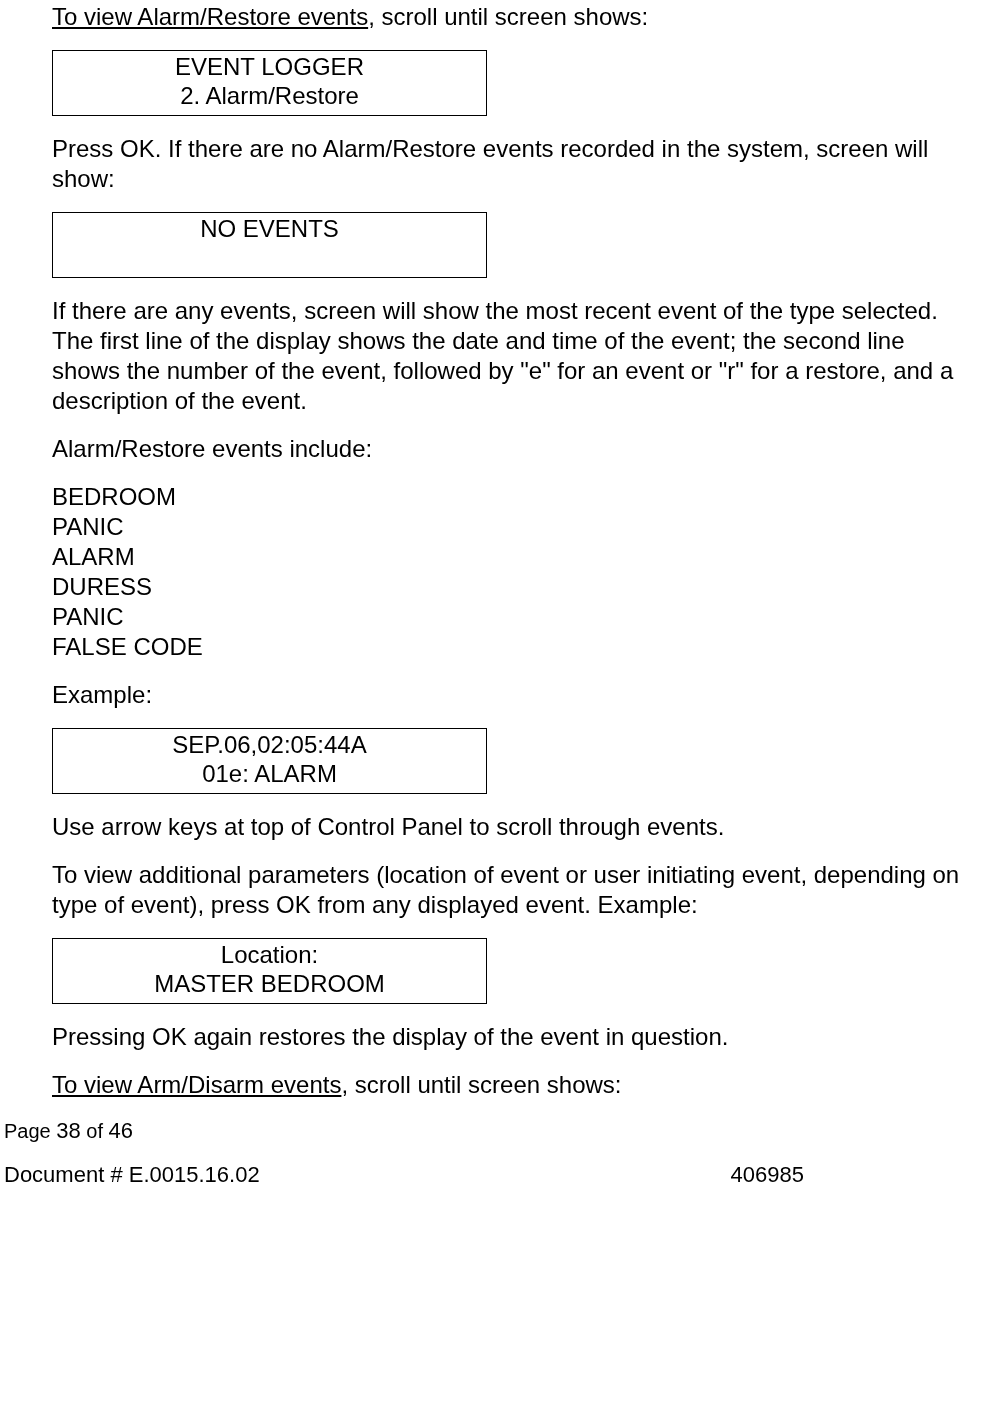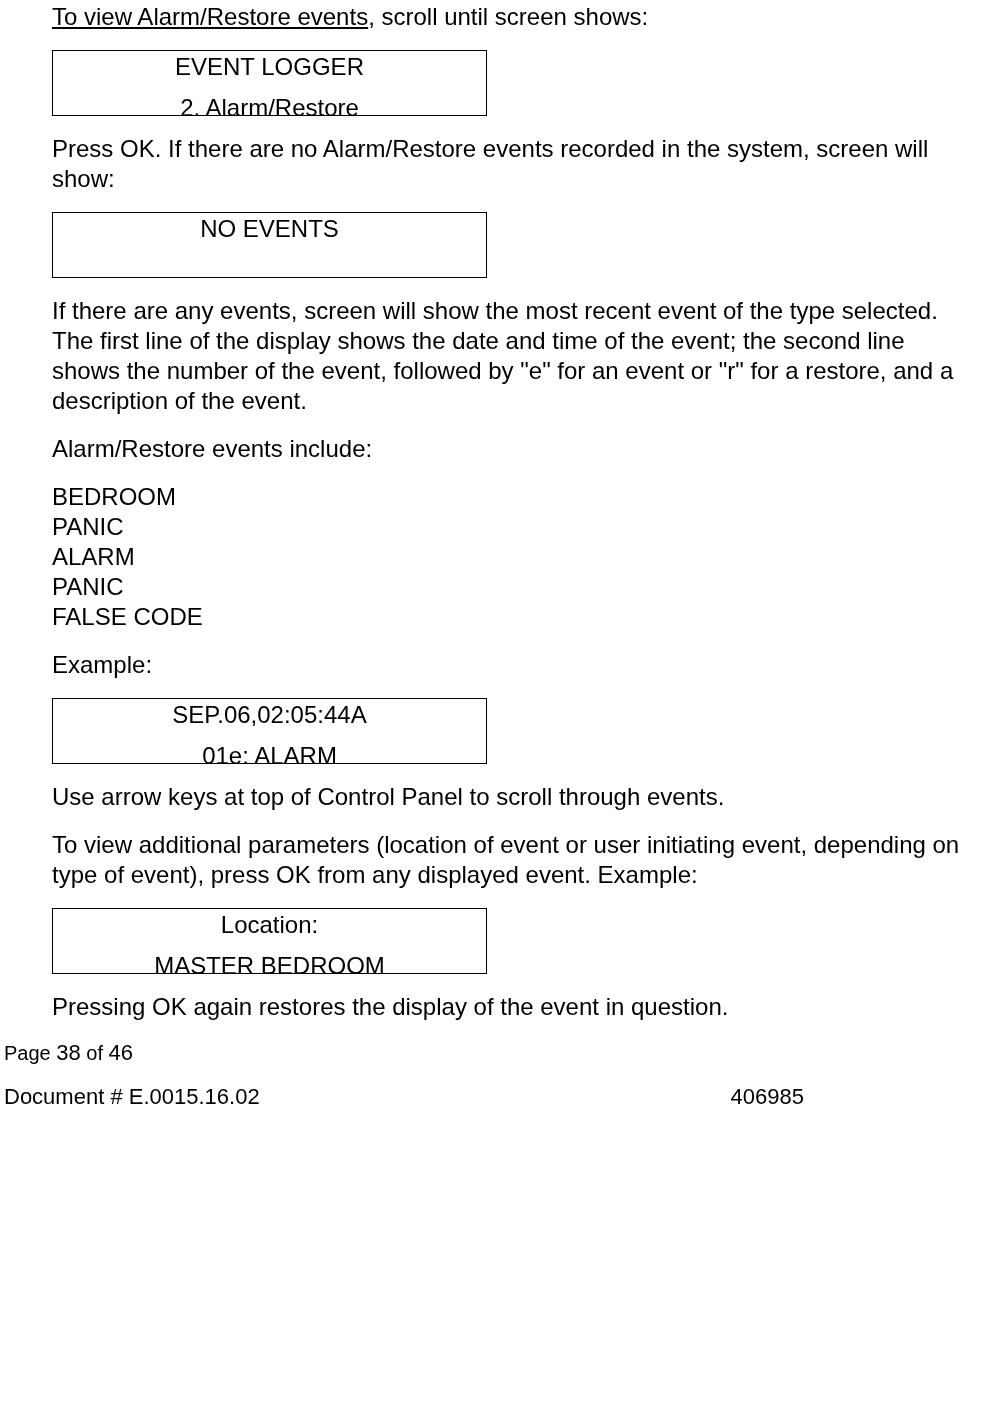--- a/index.html
+++ b/index.html
@@ -14,21 +14,20 @@
       width: 435px;
       height: 66px;
       text-align: center;
       font-size: 24px;
       line-height: 1.2;
       display: flex;
       flex-direction: column;
       justify-content: flex-start;
       padding-top: 2px;
       margin: 14px 0;
-      gap: 12px;
     }
     .screen-box.tallish { padding-top: 2px; }
     .screen-line { display: block; }
     .event-types { font-size: 24px; line-height: 1.25; margin: 18px 0; }
     .event-type { display: block; }
     .footer { padding-left: 4px; padding-right: 10px; margin-top: 8px; }
     .footer-top { font-size: 22px; margin-bottom: 18px; }
     .footer-top .p { font-size: 20px; }
     .footer-bot { font-size: 22px; display: flex; justify-content: space-between; width: 800px; }
   </style>
@@ -55,20 +54,21 @@
     </div>
 
     <p class="para">If there are any events, screen will show the most recent event of the type selected. The first line of the display shows the date and time of the event; the second line shows the number of the event, followed by "e" for an event or "r" for a restore, and a description of the event.</p>
 
     <p class="para">Alarm/Restore events include:</p>
 
     <div class="event-types">
       <span class="event-type">BEDROOM</span>
       <span class="event-type">PANIC</span>
       <span class="event-type">ALARM</span>
+      <span class="event-type">DURESS</span>
       <span class="event-type">PANIC</span>
       <span class="event-type">FALSE CODE</span>
     </div>
 
     <p class="para">Example:</p>
 
     <div class="screen-box">
       <span class="screen-line">SEP.06,02:05:44A</span>
       <span class="screen-line">01e: ALARM</span>
     </div>
@@ -77,20 +77,23 @@
 
     <p class="para">To view additional parameters (location of event or user initiating event, depending on type of event), press OK from any displayed event. Example:</p>
 
     <div class="screen-box tallish">
       <span class="screen-line">Location:</span>
       <span class="screen-line">MASTER BEDROOM</span>
     </div>
 
     <p class="para">Pressing OK again restores the display of the event in question.</p>
 
+    <p class="para">
+      <span class="u">To view Arm/Disarm events</span><span>, scroll until screen shows:</span>
+    </p>
 
   </div>
 
   <div class="footer">
     <div class="footer-top">
       <span class="p">Page </span><span>38</span><span class="p">  of   </span><span>46</span>
     </div>
     <div class="footer-bot">
       <span>
         <span>Document # </span><span>E.0015.16.02</span>

